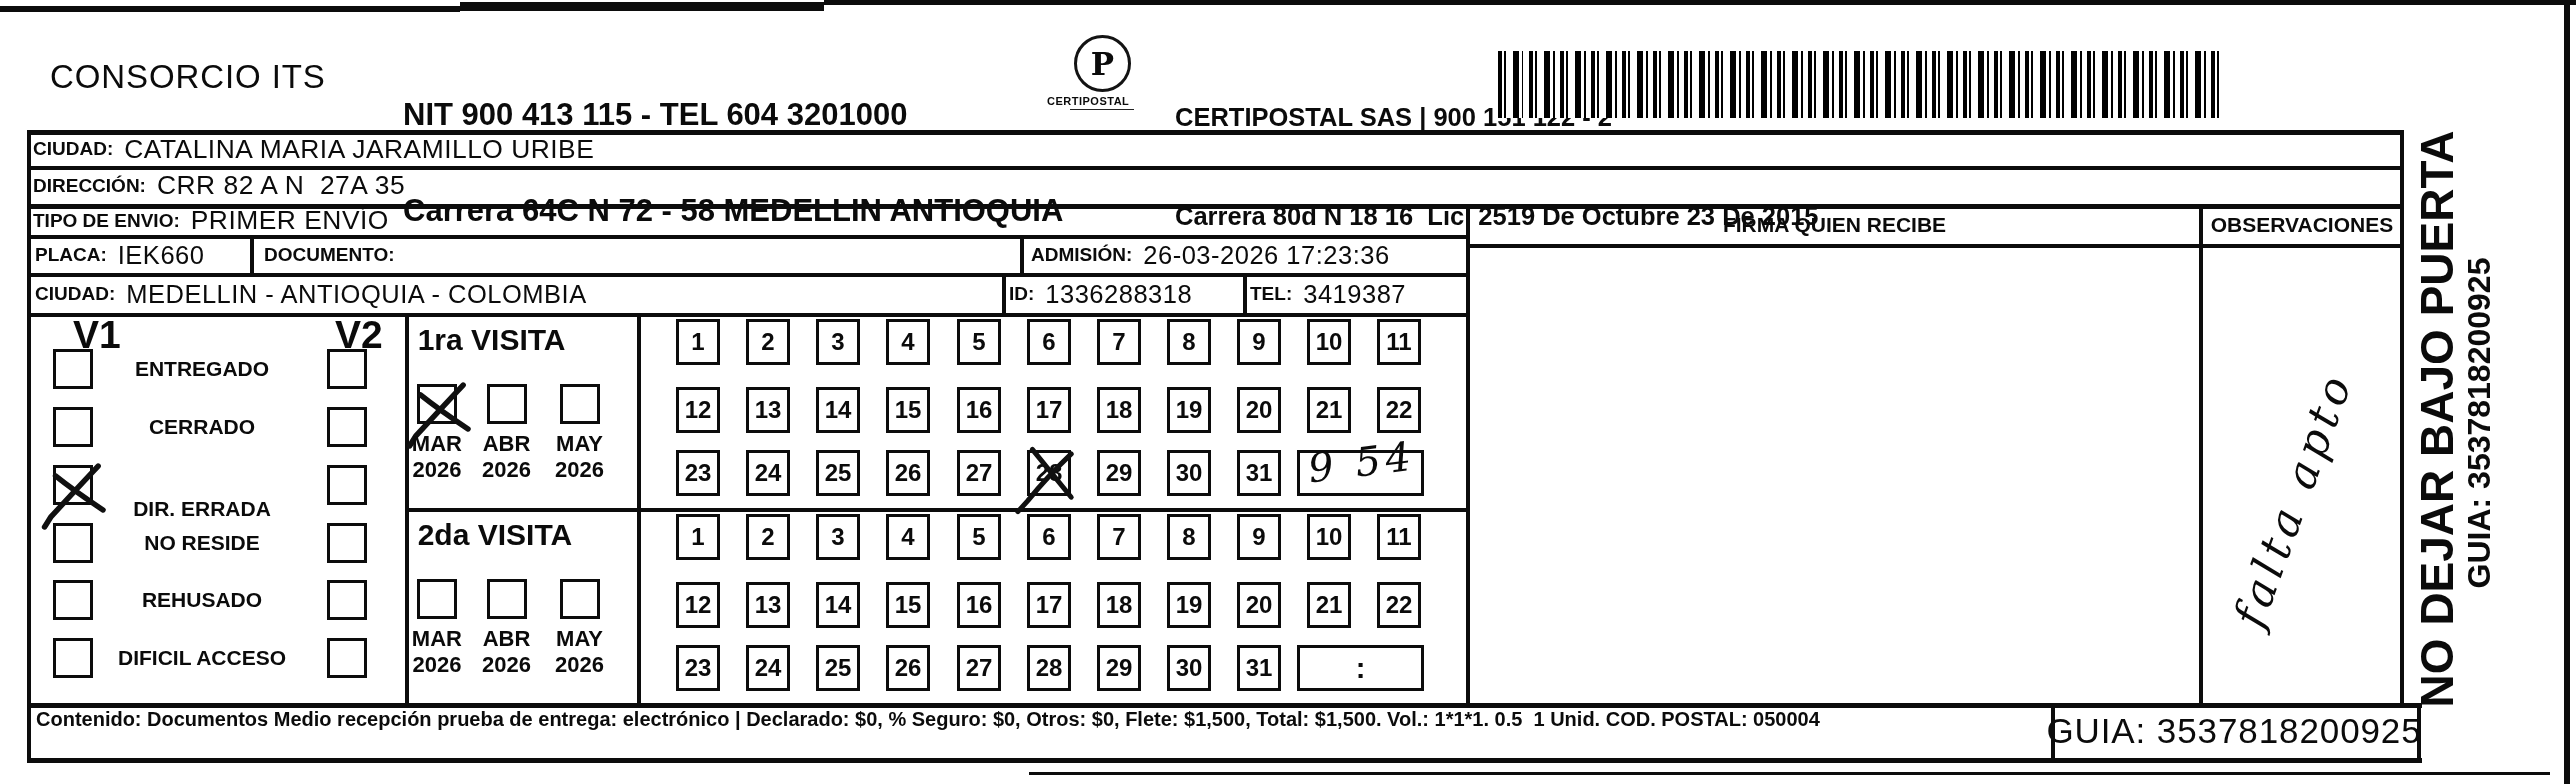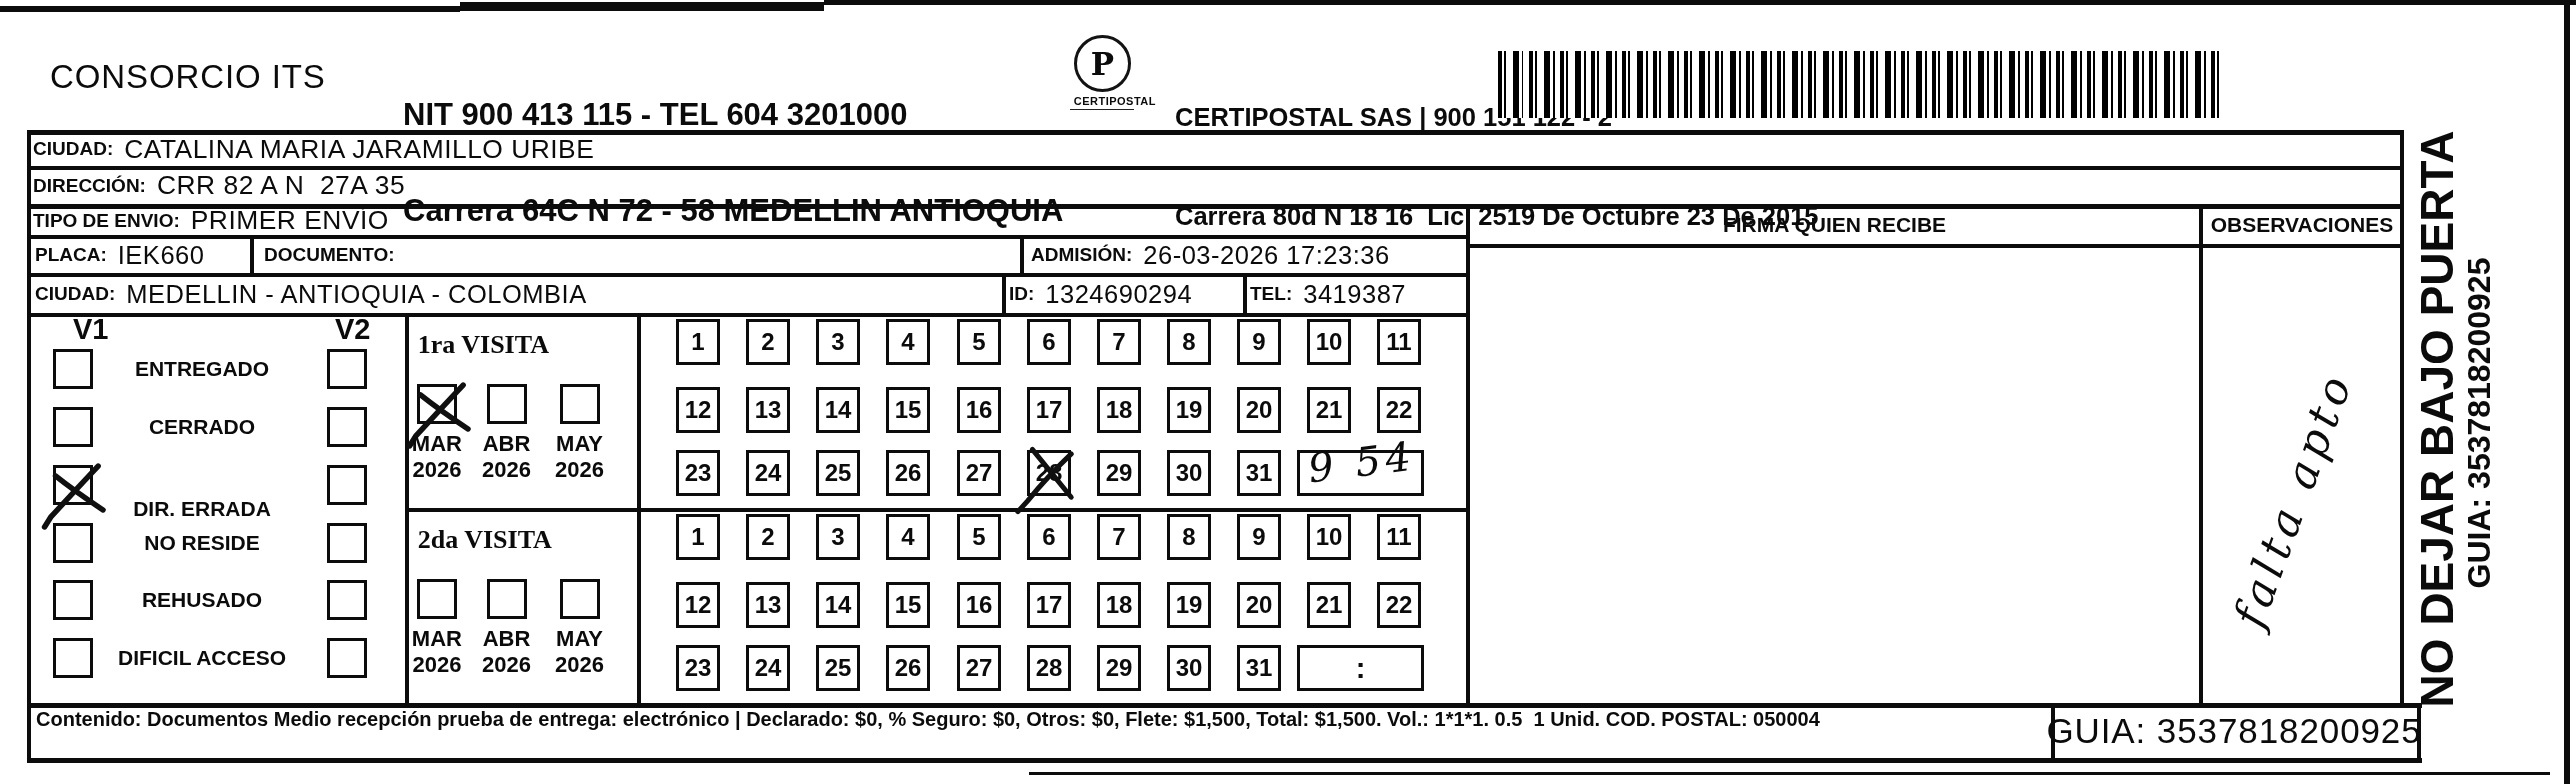--- a/index.html
+++ b/index.html
@@ -11,33 +11,33 @@
   .val{font-size:25.5px;letter-spacing:0.5px;}
   .val-lg{font-size:26.4px;letter-spacing:0.5px;}
   .hdrcell{position:absolute;display:flex;align-items:center;justify-content:center;
            font-weight:700;font-size:21px;white-space:nowrap;}
   .company{position:absolute;left:50px;top:58px;font-size:33px;letter-spacing:0.9px;white-space:pre;}
   .hinfo{position:absolute;left:403px;top:35px;font-size:31px;font-weight:700;line-height:32px;white-space:pre;}
   .opinfo{position:absolute;left:1175px;top:35px;font-size:25.5px;font-weight:700;line-height:33px;white-space:pre;}
   .logo{position:absolute;left:1074px;top:35px;width:51px;height:51px;border:3.6px solid #131313;
         border-radius:50%;display:flex;align-items:center;justify-content:center;
         font-weight:700;font-size:31px;font-family:"DejaVu Serif",serif;}
-  .logocap{position:absolute;left:1047px;top:95px;width:109px;text-align:right;
+  .logocap{position:absolute;left:1047px;top:95px;width:109px;text-align:left;
            font-size:11px;font-weight:700;letter-spacing:0.5px;}
   .logocap:after{content:"";display:block;margin:1.8px auto 0;width:64px;border-top:1.8px solid #222;}
   .barcode{position:absolute;left:1498px;top:51px;width:728px;height:67px;
     background:repeating-linear-gradient(90deg,#000 0 3.6px,#fff 3.6px 6.4px,#000 6.4px 8.2px,#fff 8.2px 14.6px,
                #000 14.6px 21px,#fff 21px 24px,#000 24px 25.5px,#fff 25.5px 31px);}
   .vtext{position:absolute;transform:translate(-50%,-50%) rotate(-90deg);white-space:nowrap;font-weight:700;}
   .panel{position:absolute;}
   .cb{position:absolute;width:40px;height:40px;border:3.6px solid #0c0c0c;box-sizing:border-box;}
   .opt-label{position:absolute;left:55px;width:240px;height:40px;display:flex;align-items:center;
              justify-content:center;font-weight:700;font-size:21px;white-space:nowrap;}
-  .vhead{position:absolute;top:0px;font-size:29px;font-weight:700;}
-  .vtitle{position:absolute;left:12.7px;top:17px;font-size:26px;font-weight:700;white-space:nowrap;font-family:Liberation Serif, serif;}
+  .vhead{position:absolute;top:0px;font-size:39px;font-weight:700;}
+  .vtitle{position:absolute;left:12.7px;top:10px;font-size:30px;font-weight:700;white-space:nowrap;}
   .mlab{position:absolute;width:71px;text-align:center;font-weight:700;font-size:22px;white-space:nowrap;}
   .day{position:absolute;width:38px;height:40px;border:3.6px solid #0c0c0c;box-sizing:content-box;
        display:flex;align-items:center;justify-content:center;font-size:24px;font-weight:700;}
   .daywide{position:absolute;width:121px;height:40px;border:3.6px solid #0c0c0c;
        display:flex;align-items:center;justify-content:center;font-size:29px;font-weight:700;}
   .xs{position:absolute;left:-8.2px;top:-10px;width:56px;height:60px;overflow:visible;}
   .xs path,.sc path{stroke:#101010;stroke-width:4.5px;fill:none;stroke-linecap:round;}
   .scrib{position:absolute;width:58px;height:60px;z-index:3;overflow:visible;}
   .scrib svg{overflow:visible;width:100%;height:100%;}
   .hand{position:absolute;font-family:"DejaVu Serif",serif;font-style:italic;font-size:40px;
@@ -120,21 +120,21 @@
   <div class="cell" style="left:1031px;top:237px;height:36px">
     <span class="lbl">ADMISIÓN:</span>
     <span class="val">26-03-2026 17:23:36</span>
   </div>
   <div class="cell" style="left:35px;top:275px;height:38px">
     <span class="lbl">CIUDAD:</span>
     <span class="val">MEDELLIN - ANTIOQUIA - COLOMBIA</span>
   </div>
   <div class="cell" style="left:1009px;top:275px;height:38px">
     <span class="lbl">ID:</span>
-    <span class="val">1324690294</span>
+    <span class="val">1336288318</span>
   </div>
   <div class="cell" style="left:1250px;top:275px;height:38px">
     <span class="lbl">TEL:</span>
     <span class="val">3419387</span>
   </div>
 
   <div class="hdrcell" style="left:1470px;top:206px;width:729px;height:38px">FIRMA QUIEN RECIBE</div>
   <div class="hdrcell" style="left:2203px;top:206px;width:198px;height:38px">OBSERVACIONES</div>
   <div class="panel" style="left:1470px;top:248px;width:729px;height:455px"></div>
   <div class="panel" style="left:2203px;top:248px;width:198px;height:455px"></div>

